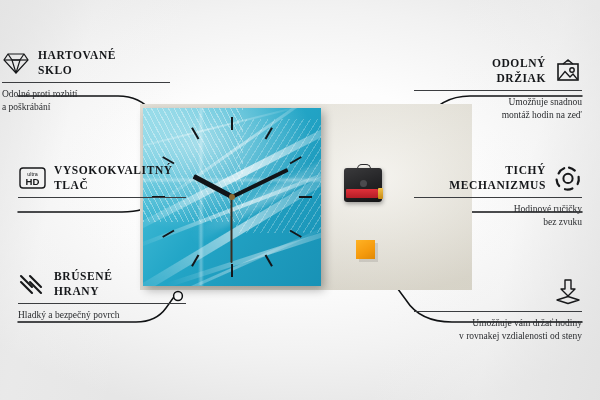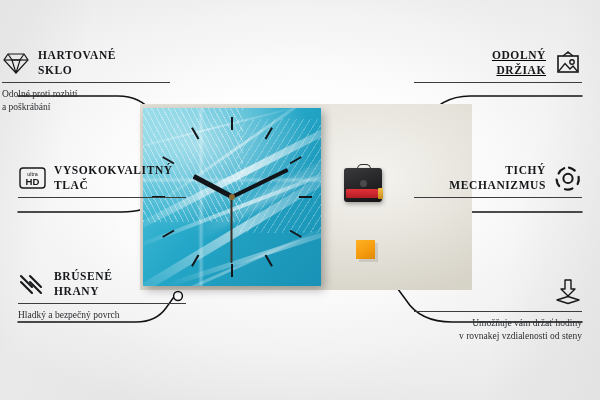--- a/index.html
+++ b/index.html
@@ -265,21 +265,21 @@
     font-family: "Liberation Serif", serif;
     font-size: 9.5px;
     line-height: 1.34;
     color: #2a2c2f;
   }
 
   
   #feat-glass     { left: 2px;  top: 48px;  }
   #feat-print     { left: 18px;  top: 163px; }
   #feat-edges     { left: 18px;  top: 269px; }
-  #feat-holder    { left: 414px; top: 48px; text-decoration: underline;  }
+  #feat-holder    { left: 414px; top: 56px;  }
   #feat-mechanism { left: 414px; top: 163px; }
   #feat-foam      { left: 414px; top: 277px; }
 </style>
 </head>
 <body>
 
 <div id="stage">
 
   <div id="bg-sheen"></div>
 
@@ -424,40 +424,48 @@
           <circle cx="18" cy="11" r="2.2"></circle>
           <path d="M4.6 20.4 L11 12.5 L16 18 L19 15 L23.4 20.4"></path>
         </svg>
       </span>
       <span class="feat-title">
         <span>ODOLNÝ</span><br>
         <span>DRŽIAK</span>
       </span>
     </div>
     <div class="feat-rule"></div>
+    <div class="feat-desc">
+      <span>Umožňuje snadnou</span><br>
+      <span>montáž hodin na zeď</span>
+    </div>
   </div>
 
   <div class="feature right" id="feat-mechanism">
     <div class="feat-head">
       <span class="feat-icon">
         <svg width="28" height="27" viewBox="0 0 28 27" fill="none" stroke="currentColor" stroke-width="2.2" stroke-linecap="round" stroke-linejoin="round">
           <path d="M10.2 3.2 A11 11 0 0 0 4.6 8.4"></path>
           <path d="M2.6 14.6 A11 11 0 0 0 5.2 21"></path>
           <path d="M11 24.2 A11 11 0 0 0 18.4 23.4"></path>
           <path d="M23.6 19 A11 11 0 0 0 24.6 11.8"></path>
           <path d="M20.8 5.6 A11 11 0 0 0 15 2.6"></path>
           <circle cx="14" cy="13.4" r="4.6" stroke-width="2"></circle>
         </svg>
       </span>
       <span class="feat-title">
         <span>TICHÝ</span><br>
         <span>MECHANIZMUS</span>
       </span>
     </div>
     <div class="feat-rule"></div>
+    <div class="feat-desc">
+      <span>Hodinové ručičky</span><br>
+      <span>bez zvuku</span>
+    </div>
   </div>
 
   <div class="feature right" id="feat-foam">
     <div class="feat-head">
       <span class="feat-icon">
         <svg width="28" height="26" viewBox="0 0 28 26" fill="none" stroke="currentColor" stroke-width="1.4" stroke-linejoin="round">
           <path d="M11 1 H17 V10 H21 L14 17 L7 10 H11 Z"></path>
           <path d="M14 17.5 L25 21 L14 24.5 L3 21 Z"></path>
         </svg>
       </span>

